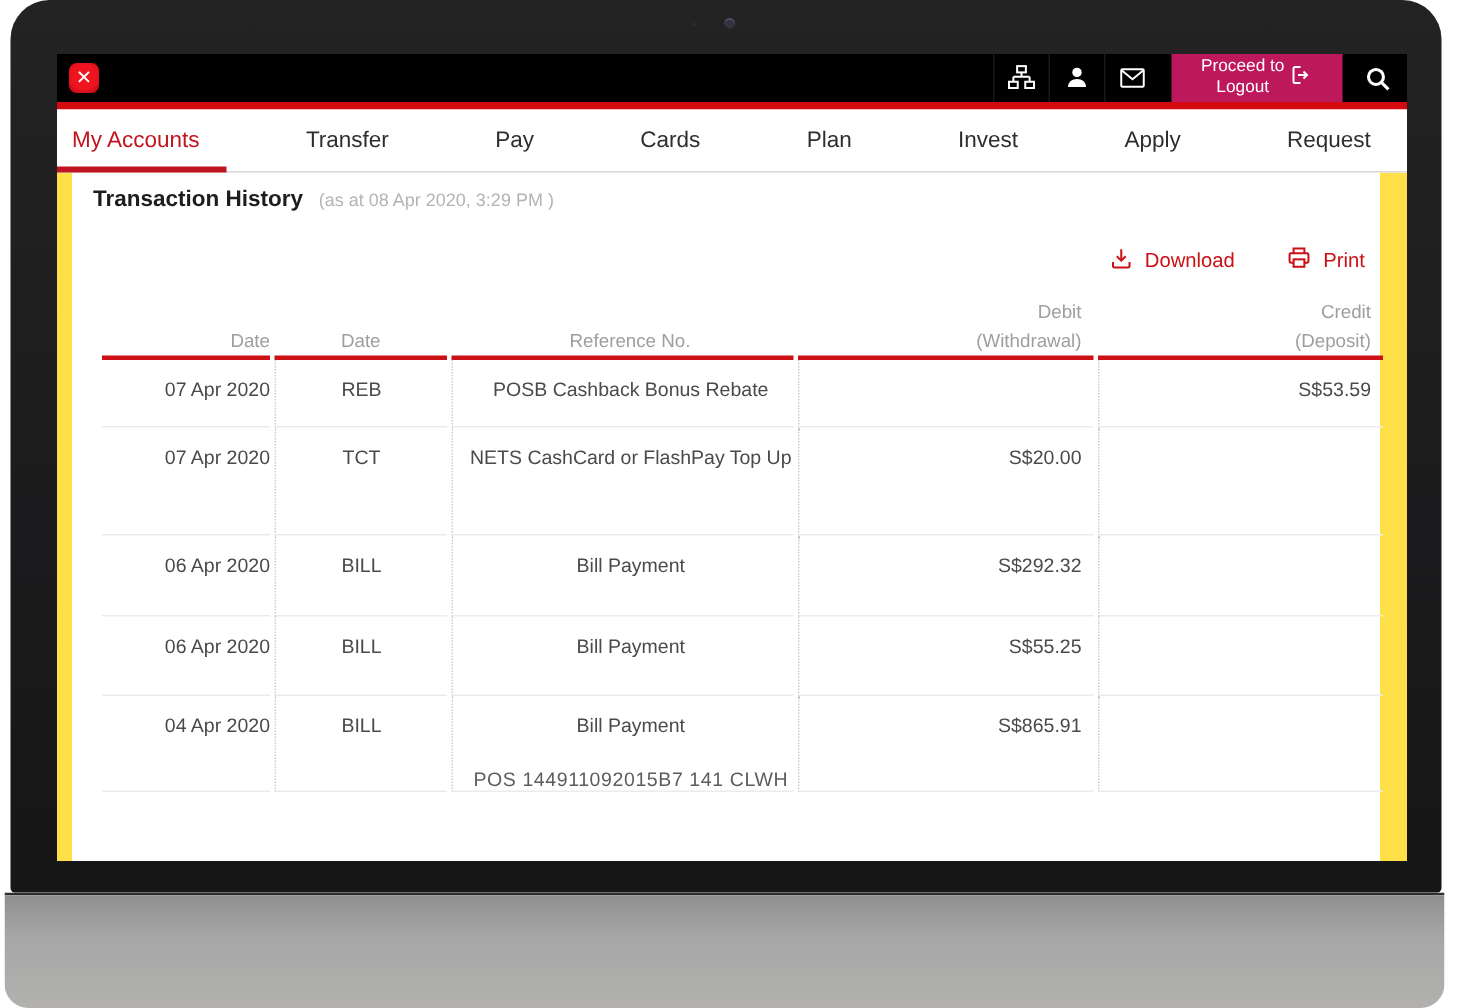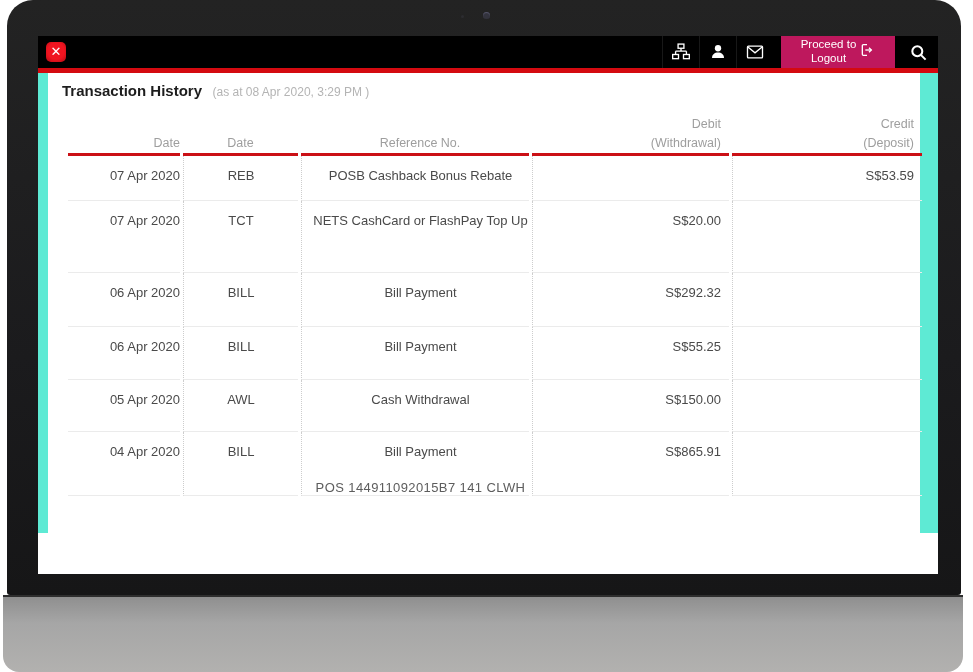--- a/index.html
+++ b/index.html
@@ -36,21 +36,21 @@
 
   
   .navbar { position:relative; height:42px; background:#fff; border-bottom:1px solid #d8d8d8;
     display:flex; align-items:center; justify-content:space-between; padding:0 24px 0 10px;
     font-size:15px; color:#2e2e2e; }
   .nav-item { cursor:pointer; white-space:nowrap; }
   .nav-item.active { color:#c01520; }
   .nav-underline { position:absolute; left:0; bottom:-1px; width:113px; height:4px; background:#c01520; }
 
   
-  .content { height:460px; background:#5eead4; }
+  .content { height:460px; background:#fde047; }
   .card { margin-left:10px; width:872px; height:101%; background:#fff; }
   .title-row { padding:9px 0 0 14px; }
   .page-title { display:inline; font-size:15px; font-weight:700; color:#1d1d1d; }
   .page-subtitle { font-size:12px; color:#b4b4b4; margin-left:6px; }
   .actions { display:flex; justify-content:flex-end; align-items:center; gap:34px; margin:21px 10px 0 0;
     color:#cb1016; font-size:13.5px; }
   .action { display:flex; align-items:center; gap:7px; cursor:pointer; }
 
   
   table { margin:15px 0 0 17px; width:842px; border-collapse:separate; border-spacing:3px 0; table-layout:fixed;
@@ -126,29 +126,62 @@
           <svg width="19" height="19" viewBox="0 0 24 24" fill="none" stroke="#fff" stroke-width="2.6">
             <circle cx="10.5" cy="10.5" r="6.3"></circle>
               <path d="M15.3 15.3 L21 21"></path>
           </svg>
         </div>
       </div>
     </div>
 
     <div class="stripe"></div>
 
+    <div class="navbar">
+      <div class="nav-item active">My Accounts</div>
+      <div class="nav-item">Transfer</div>
+      <div class="nav-item">Pay</div>
+      <div class="nav-item">Cards</div>
+      <div class="nav-item">Plan</div>
+      <div class="nav-item">Invest</div>
+      <div class="nav-item">Apply</div>
+      <div class="nav-item">Request</div>
+      <div class="nav-underline"></div>
+    </div>
 
     <div class="content">
       <div class="card">
 
         <div class="title-row">
           <span class="page-title">Transaction History</span>
           <span class="page-subtitle">(as at 08 Apr 2020, 3:29 PM )</span>
         </div>
 
+        <div class="actions">
+          <div class="action">
+            <span>
+              <svg width="17" height="17" viewBox="0 0 20 20" fill="none" stroke="#cb1016" stroke-width="1.6">
+                <path d="M10 2.5 V11"></path>
+                  <path d="M6.5 8 L10 11.5 L13.5 8"></path>
+                <path d="M3.5 12.5 V15.5 C3.5 16.3 4 16.8 4.8 16.8 H15.2 C16 16.8 16.5 16.3 16.5 15.5 V12.5"></path>
+              </svg>
+            </span>
+            <span>Download</span>
+          </div>
+          <div class="action">
+            <span>
+              <svg width="18" height="18" viewBox="0 0 20 20" fill="none" stroke="#cb1016" stroke-width="1.5">
+                <path d="M6 6.5 V3 H14 V6.5"></path>
+                <rect x="3" y="6.5" width="14" height="7" rx="1"></rect>
+                <rect x="6" y="11" width="8" height="5.5" fill="#fff"></rect>
+              </svg>
+            </span>
+            <span>Print</span>
+          </div>
+        </div>
 
         <table>
           <colgroup>
             <col style="width:112px">
               <col style="width:115px">
               <col style="width:228px">
               <col style="width:197px">
               <col style="width:190px">
           </colgroup>
           <thead>
@@ -183,27 +216,20 @@
               <td class="c-credit"></td>
             </tr>
             <tr>
               <td class="c-date">06 Apr 2020</td>
               <td class="c-code">BILL</td>
               <td class="c-ref">Bill Payment</td>
               <td class="c-debit">S$55.25</td>
               <td class="c-credit"></td>
             </tr>
             <tr>
-              <td class="c-date">05 Apr 2020</td>
-              <td class="c-code">AWL</td>
-              <td class="c-ref">Cash Withdrawal</td>
-              <td class="c-debit">S$150.00</td>
-              <td class="c-credit"></td>
-            </tr>
-            <tr>
               <td class="c-date">04 Apr 2020</td>
               <td class="c-code">BILL</td>
               <td class="c-ref">
                 <div>Bill Payment</div>
                 <div class="ref-sub">POS 144911092015B7 141 CLWH</div>
               </td>
               <td class="c-debit">S$865.91</td>
               <td class="c-credit"></td>
             </tr>
           </tbody>

